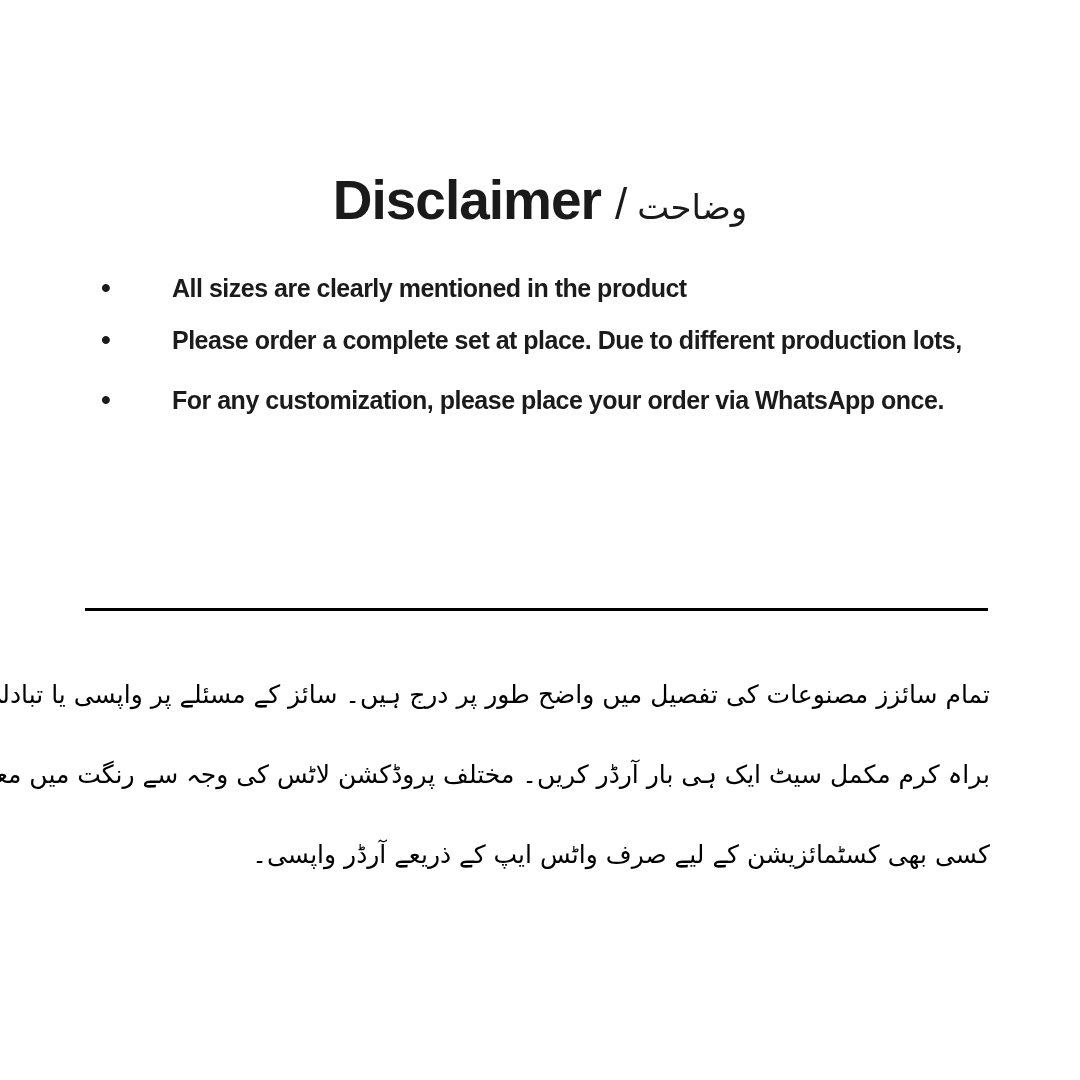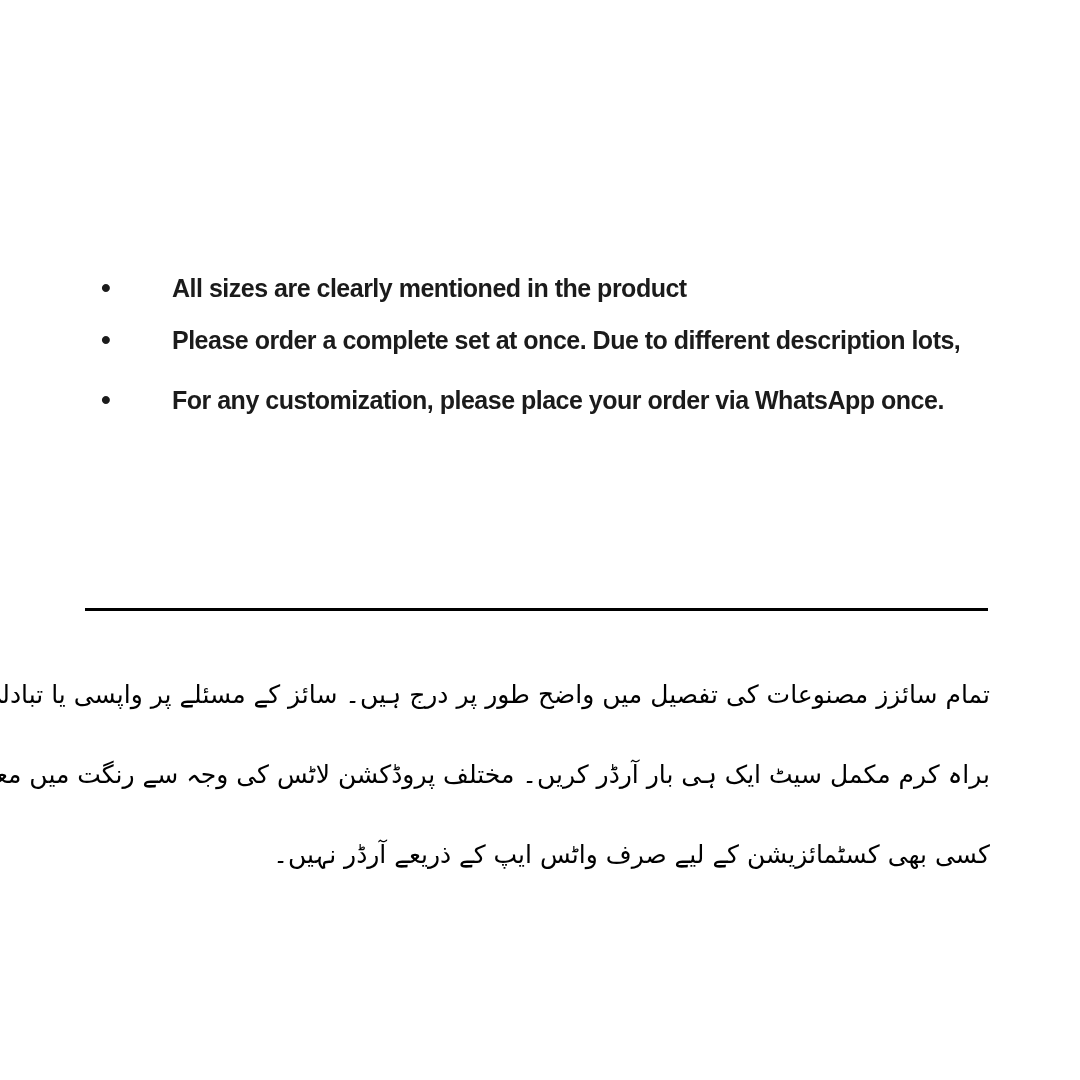--- a/index.html
+++ b/index.html
@@ -94,38 +94,43 @@
     line-height: 80px;
     color: #000000;
   }
   .urdu-line { white-space: nowrap; }
 </style>
 </head>
 <body>
 
 <div class="page">
 
+  <div class="title">
+    <span class="title-en">Disclaimer</span>
+    <span class="title-sep">/</span>
+    <span class="title-ur">وضاحت</span>
+  </div>
 
   <div class="bullets">
 
     <div class="bullet-item">
       <div class="bullet-line"><span class="bullet-marker">•</span><span>All sizes are clearly mentioned in the product</span></div>
     </div>
 
     <div class="bullet-item">
-      <div class="bullet-line"><span class="bullet-marker">•</span><span>Please order a complete set at once. Due to different description lots,</span></div>
+      <div class="bullet-line"><span class="bullet-marker">•</span><span>Please order a complete set at place. Due to different production lots,</span></div>
     </div>
 
     <div class="bullet-item spaced">
       <div class="bullet-line"><span class="bullet-marker">•</span><span>For any customization, please place your order via WhatsApp once.</span></div>
     </div>
 
   </div>
 
   <div class="divider"></div>
 
   <div class="urdu">
     <div class="urdu-line">تمام سائزز مصنوعات کی تفصیل میں واضح طور پر درج ہیں۔ سائز کے مسئلے پر واپسی یا تبادلہ ممکن نہیں ہو گا۔</div>
     <div class="urdu-line">براہ کرم مکمل سیٹ ایک ہی بار آرڈر کریں۔ مختلف پروڈکشن لاٹس کی وجہ سے رنگت میں معمولی فرق ہو سکتا ہے۔</div>
-    <div class="urdu-line">کسی بھی کسٹمائزیشن کے لیے صرف واٹس ایپ کے ذریعے آرڈر نہیں۔</div>
+    <div class="urdu-line">کسی بھی کسٹمائزیشن کے لیے صرف واٹس ایپ کے ذریعے آرڈر واپسی۔</div>
   </div>
 
 </div>
 
 </body></html>

